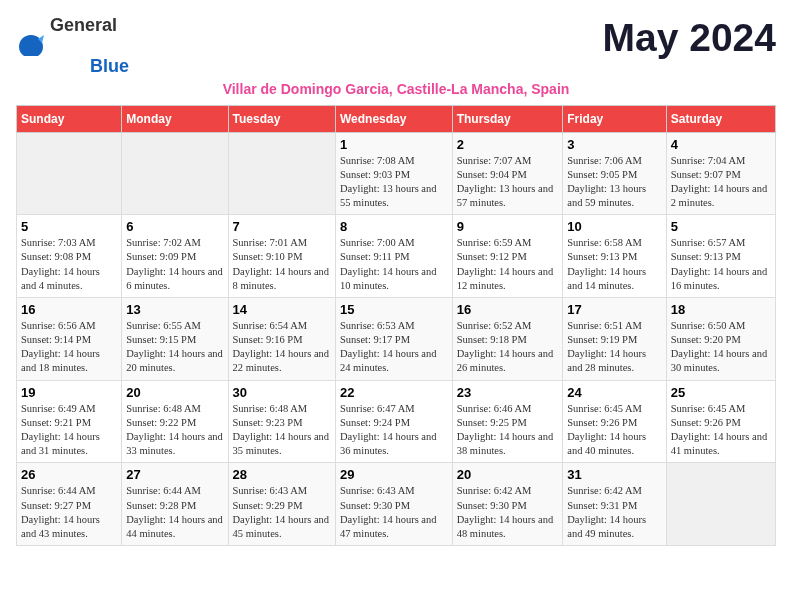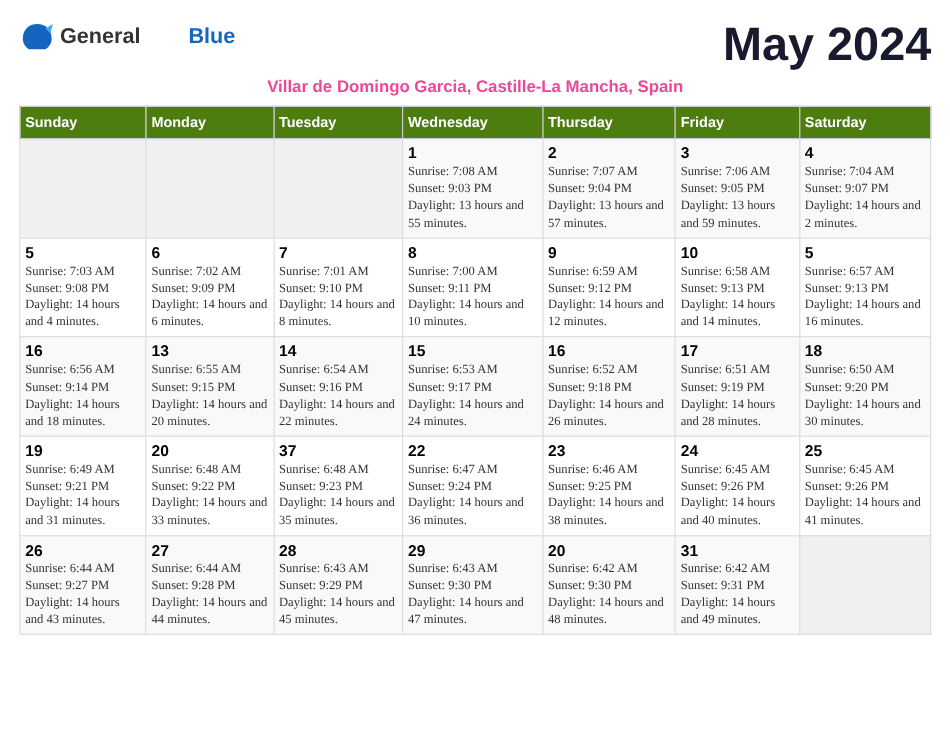--- a/index.html
+++ b/index.html
@@ -15,21 +15,23 @@
       align-items: flex-start;
       justify-content: space-between;
       margin-bottom: 4px;
     }
     .logo {
       display: flex;
       align-items: center;
     }
     .logo-text {
       display: flex;
+      flex-direction: column;
       line-height: 1.1;
+      gap: 21px;
     }
     .logo-general {
       font-size: 18px;
       font-weight: bold;
       color: #333;
     }
     .logo-blue {
       font-size: 18px;
       font-weight: bold;
       color: #1565c0;
@@ -52,21 +54,21 @@
       color: #ec4899;
       margin-bottom: 8px;
       font-weight: bold;
     }
     table {
       width: 100%;
       border-collapse: collapse;
       font-size: 11px;
     }
     thead tr th {
-      background-color: #4d7c0f;
+      background-color: #ef4444;
       color: #fff;
       padding: 6px 4px;
       text-align: left;
       font-size: 12px;
       border: 1px solid #ccc;
     }
     tbody tr td {
       vertical-align: top;
       padding: 4px;
       border: 1px solid #ddd;
@@ -211,21 +213,21 @@
       <tr>
         <td>
           <span class="day-num">19</span>
           <div class="day-info">Sunrise: 6:49 AM<br>Sunset: 9:21 PM<br>Daylight: 14 hours and 31 minutes.</div>
         </td>
         <td>
           <span class="day-num">20</span>
           <div class="day-info">Sunrise: 6:48 AM<br>Sunset: 9:22 PM<br>Daylight: 14 hours and 33 minutes.</div>
         </td>
         <td>
-          <span class="day-num">37</span>
+          <span class="day-num">30</span>
           <div class="day-info">Sunrise: 6:48 AM<br>Sunset: 9:23 PM<br>Daylight: 14 hours and 35 minutes.</div>
         </td>
         <td>
           <span class="day-num">22</span>
           <div class="day-info">Sunrise: 6:47 AM<br>Sunset: 9:24 PM<br>Daylight: 14 hours and 36 minutes.</div>
         </td>
         <td>
           <span class="day-num">23</span>
           <div class="day-info">Sunrise: 6:46 AM<br>Sunset: 9:25 PM<br>Daylight: 14 hours and 38 minutes.</div>
         </td>

